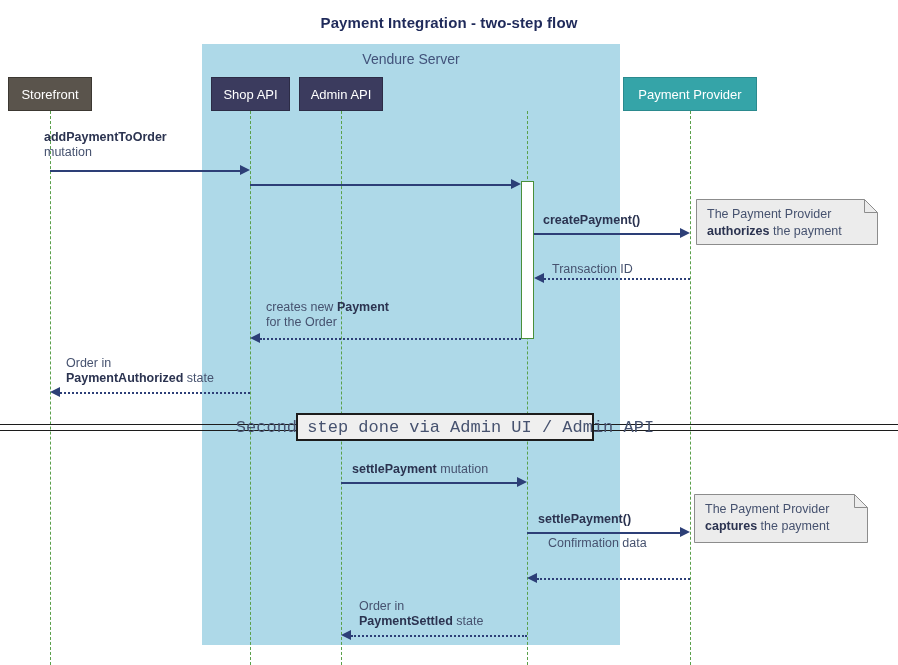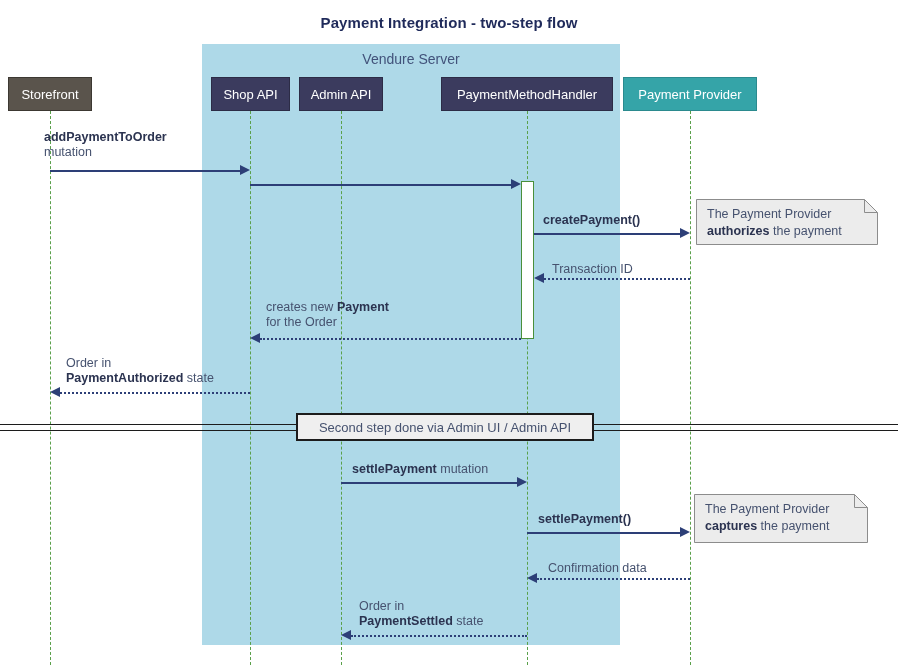--- a/index.html
+++ b/index.html
@@ -79,23 +79,24 @@
   }
   .note-body{position:relative;z-index:2;}
   .note b{color:#2b3350;font-weight:bold;}
 
   .divider-line{
     position:absolute;left:0;width:898px;height:0;border-top:1px solid #1c1c1c;
   }
   .divider-box{
     position:absolute;background:#efefef;border:2px solid #1c1c1c;
     box-sizing:border-box;
-    font-size:13px;color:#46526f;
+    font-size:17px;color:#46526f;
     display:flex;align-items:center;justify-content:center;
     white-space:nowrap;
+    font-family:Liberation Mono, monospace;
   }
 </style>
 </head>
 <body>
 
 <div id="diagram">
 
   <div class="title">Payment Integration - two-step flow</div>
 
   <div class="group-box"></div>
@@ -112,23 +113,20 @@
   </div>
 
   <div class="participant p-storefront" style="left:8px;top:77px;width:84px;height:34px;">
     <span>Storefront</span>
   </div>
 
   <div class="participant p-api" style="left:299px;top:77px;width:84px;height:34px;">
     <span>Admin API</span>
   </div>
 
-  <div class="participant p-api" style="left:441px;top:77px;width:172px;height:34px;">
-    <span>PaymentMethodHandler</span>
-  </div>
 
   <div class="participant p-provider" style="left:623px;top:77px;width:134px;height:34px;">
     <span>Payment Provider</span>
   </div>
 
   <div class="activation" style="left:521px;top:181px;width:13px;height:158px;"></div>
 
   <div class="msg-label" style="left:44px;top:130px;">
     <b>addPaymentToOrder</b><br>
     <span>mutation</span>
@@ -200,21 +198,21 @@
     <svg width="174" height="49" viewBox="0 0 174 49" style="position:absolute;left:0;top:0;z-index:1;">
       <path d="M0.5,0.5 L160.5,0.5 L173.5,13.5 L173.5,48.5 L0.5,48.5 Z" fill="#ececec" stroke="#8c8c8c" stroke-width="1"></path>
       <path d="M160.5,0.5 L160.5,13.5 L173.5,13.5" fill="none" stroke="#8c8c8c" stroke-width="1"></path>
     </svg>
     <div class="note-body">
       <span>The Payment Provider</span><br>
       <b>captures</b><span> the payment</span>
     </div>
   </div>
 
-  <div class="msg-label" style="left:548px;top:561px;">
+  <div class="msg-label" style="left:548px;top:536px;">
     <span>Confirmation data</span>
   </div>
   <div class="arrow-line dotted" style="left:537px;top:578px;width:153px;"></div>
   <div class="arrow-head left" style="left:527px;top:573px;"></div>
 
   <div class="msg-label" style="left:359px;top:599px;">
     <span>Order in</span><br>
     <b>PaymentSettled</b><span> state</span>
   </div>
   <div class="arrow-line dotted" style="left:351px;top:635px;width:176px;"></div>

